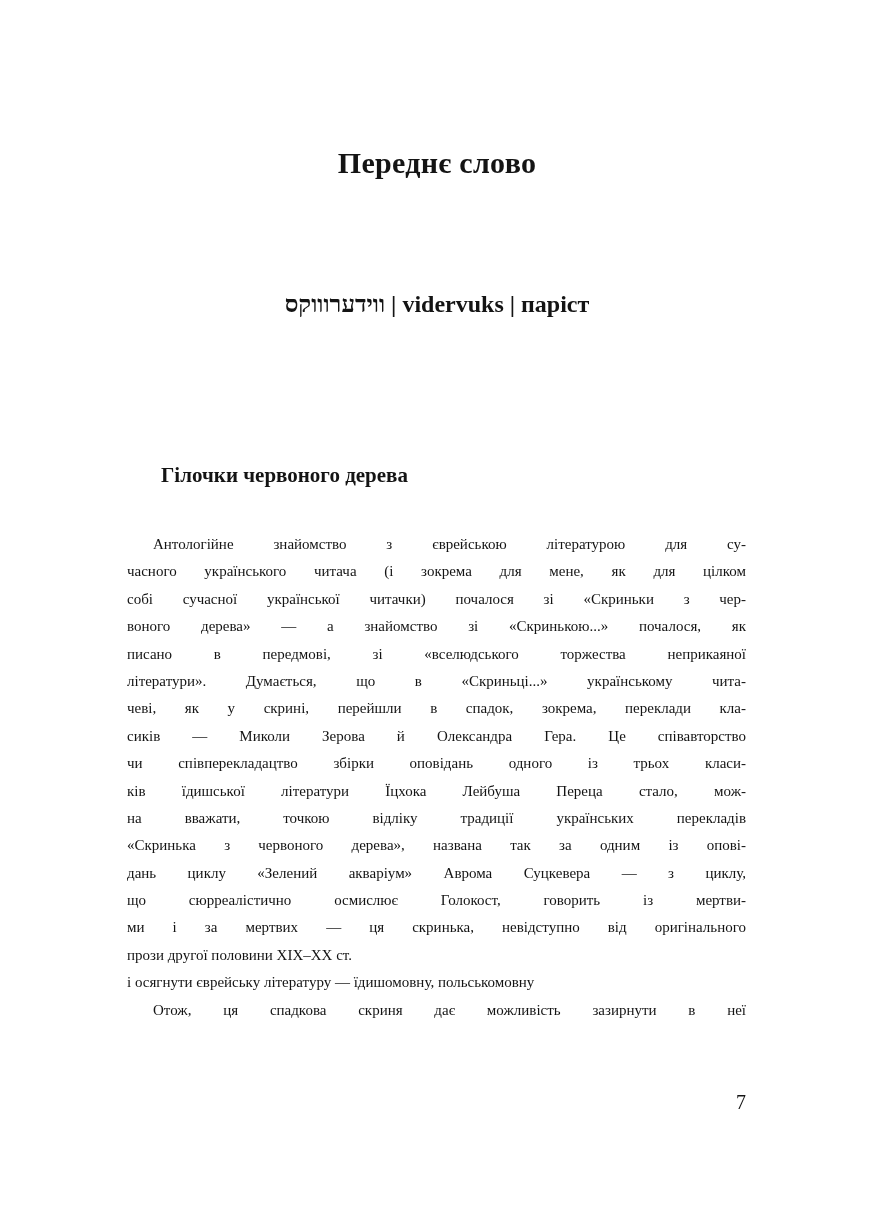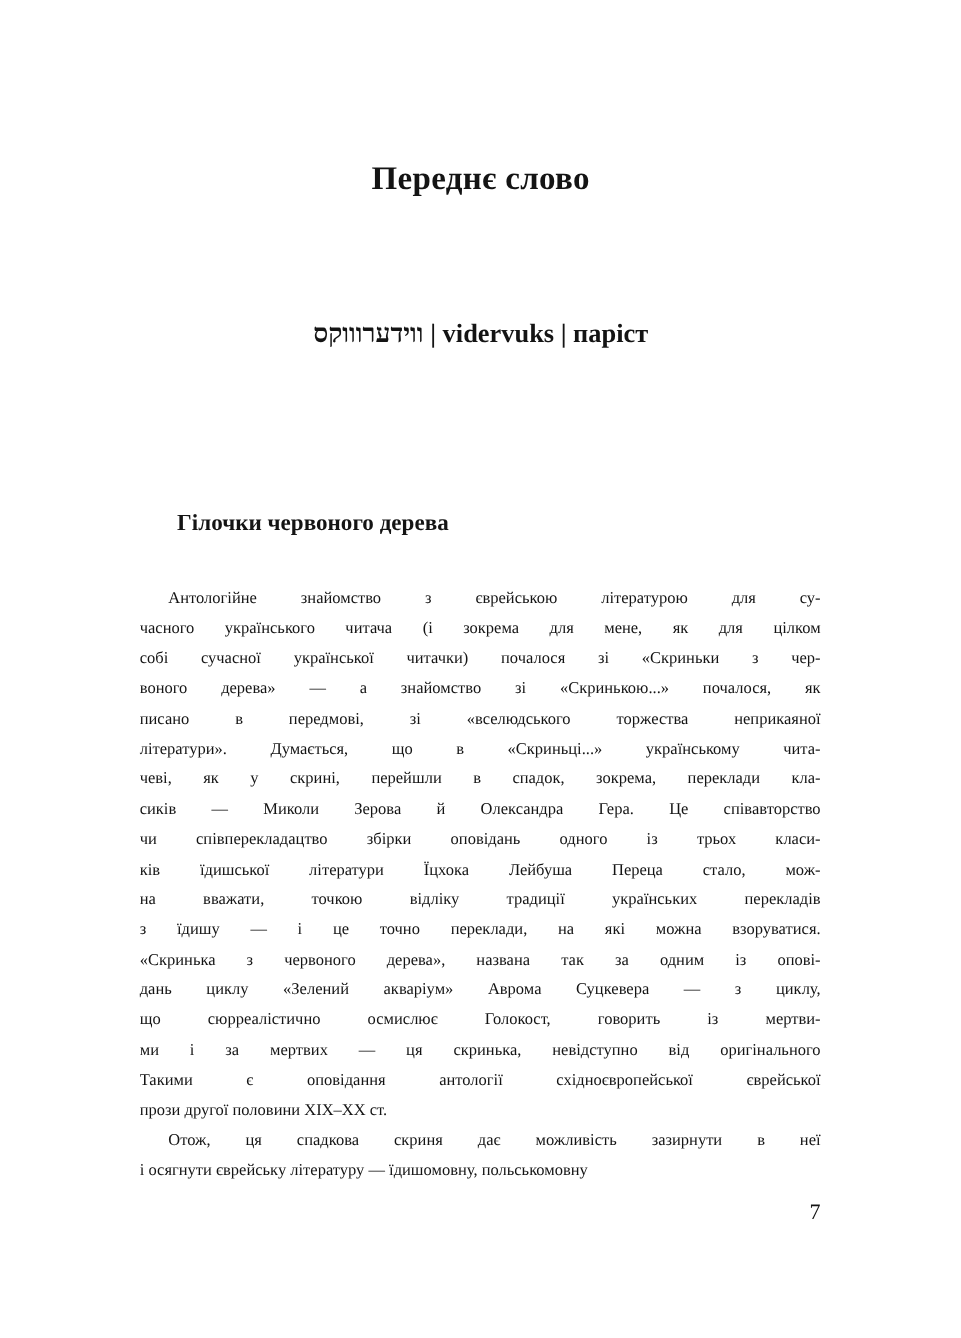--- a/index.html
+++ b/index.html
@@ -79,24 +79,22 @@
       <div class="line">часного українського читача (і зокрема для мене, як для цілком</div>
       <div class="line">собі сучасної української читачки) почалося зі «Скриньки з чер-</div>
       <div class="line">воного дерева» — а знайомство зі «Скринькою...» почалося, як</div>
       <div class="line">писано в передмові, зі «вселюдського торжества неприкаяної</div>
       <div class="line">літератури». Думається, що в «Скриньці...» українському чита-</div>
       <div class="line">чеві, як у скрині, перейшли в спадок, зокрема, переклади кла-</div>
       <div class="line">сиків — Миколи Зерова й Олександра Гера. Це співавторство</div>
       <div class="line">чи співперекладацтво збірки оповідань одного із трьох класи-</div>
       <div class="line">ків їдишської літератури Їцхока Лейбуша Переца стало, мож-</div>
       <div class="line">на вважати, точкою відліку традиції українських перекладів</div>
-      <div class="line">з їдишу — і це точно переклади, на які можна взоруватися.</div>
       <div class="line">«Скринька з червоного дерева», названа так за одним із опові-</div>
       <div class="line">дань циклу «Зелений акваріум» Аврома Суцкевера — з циклу,</div>
       <div class="line">що сюрреалістично осмислює Голокост, говорить із мертви-</div>
       <div class="line">ми і за мертвих — ця скринька, невідступно від оригінального</div>
-      <div class="line">Такими є оповідання антології східноєвропейської єврейської</div>
       <div class="line last">прози другої половини XIX–XX ст.</div>
+      <div class="line last">і осягнути єврейську літературу — їдишомовну, польськомовну</div>
       <div class="line first">Отож, ця спадкова скриня дає можливість зазирнути в неї</div>
-      <div class="line last">і осягнути єврейську літературу — їдишомовну, польськомовну</div>
     </div>
   <div class="page-number">7</div>
 </div>
 
 </body></html>

